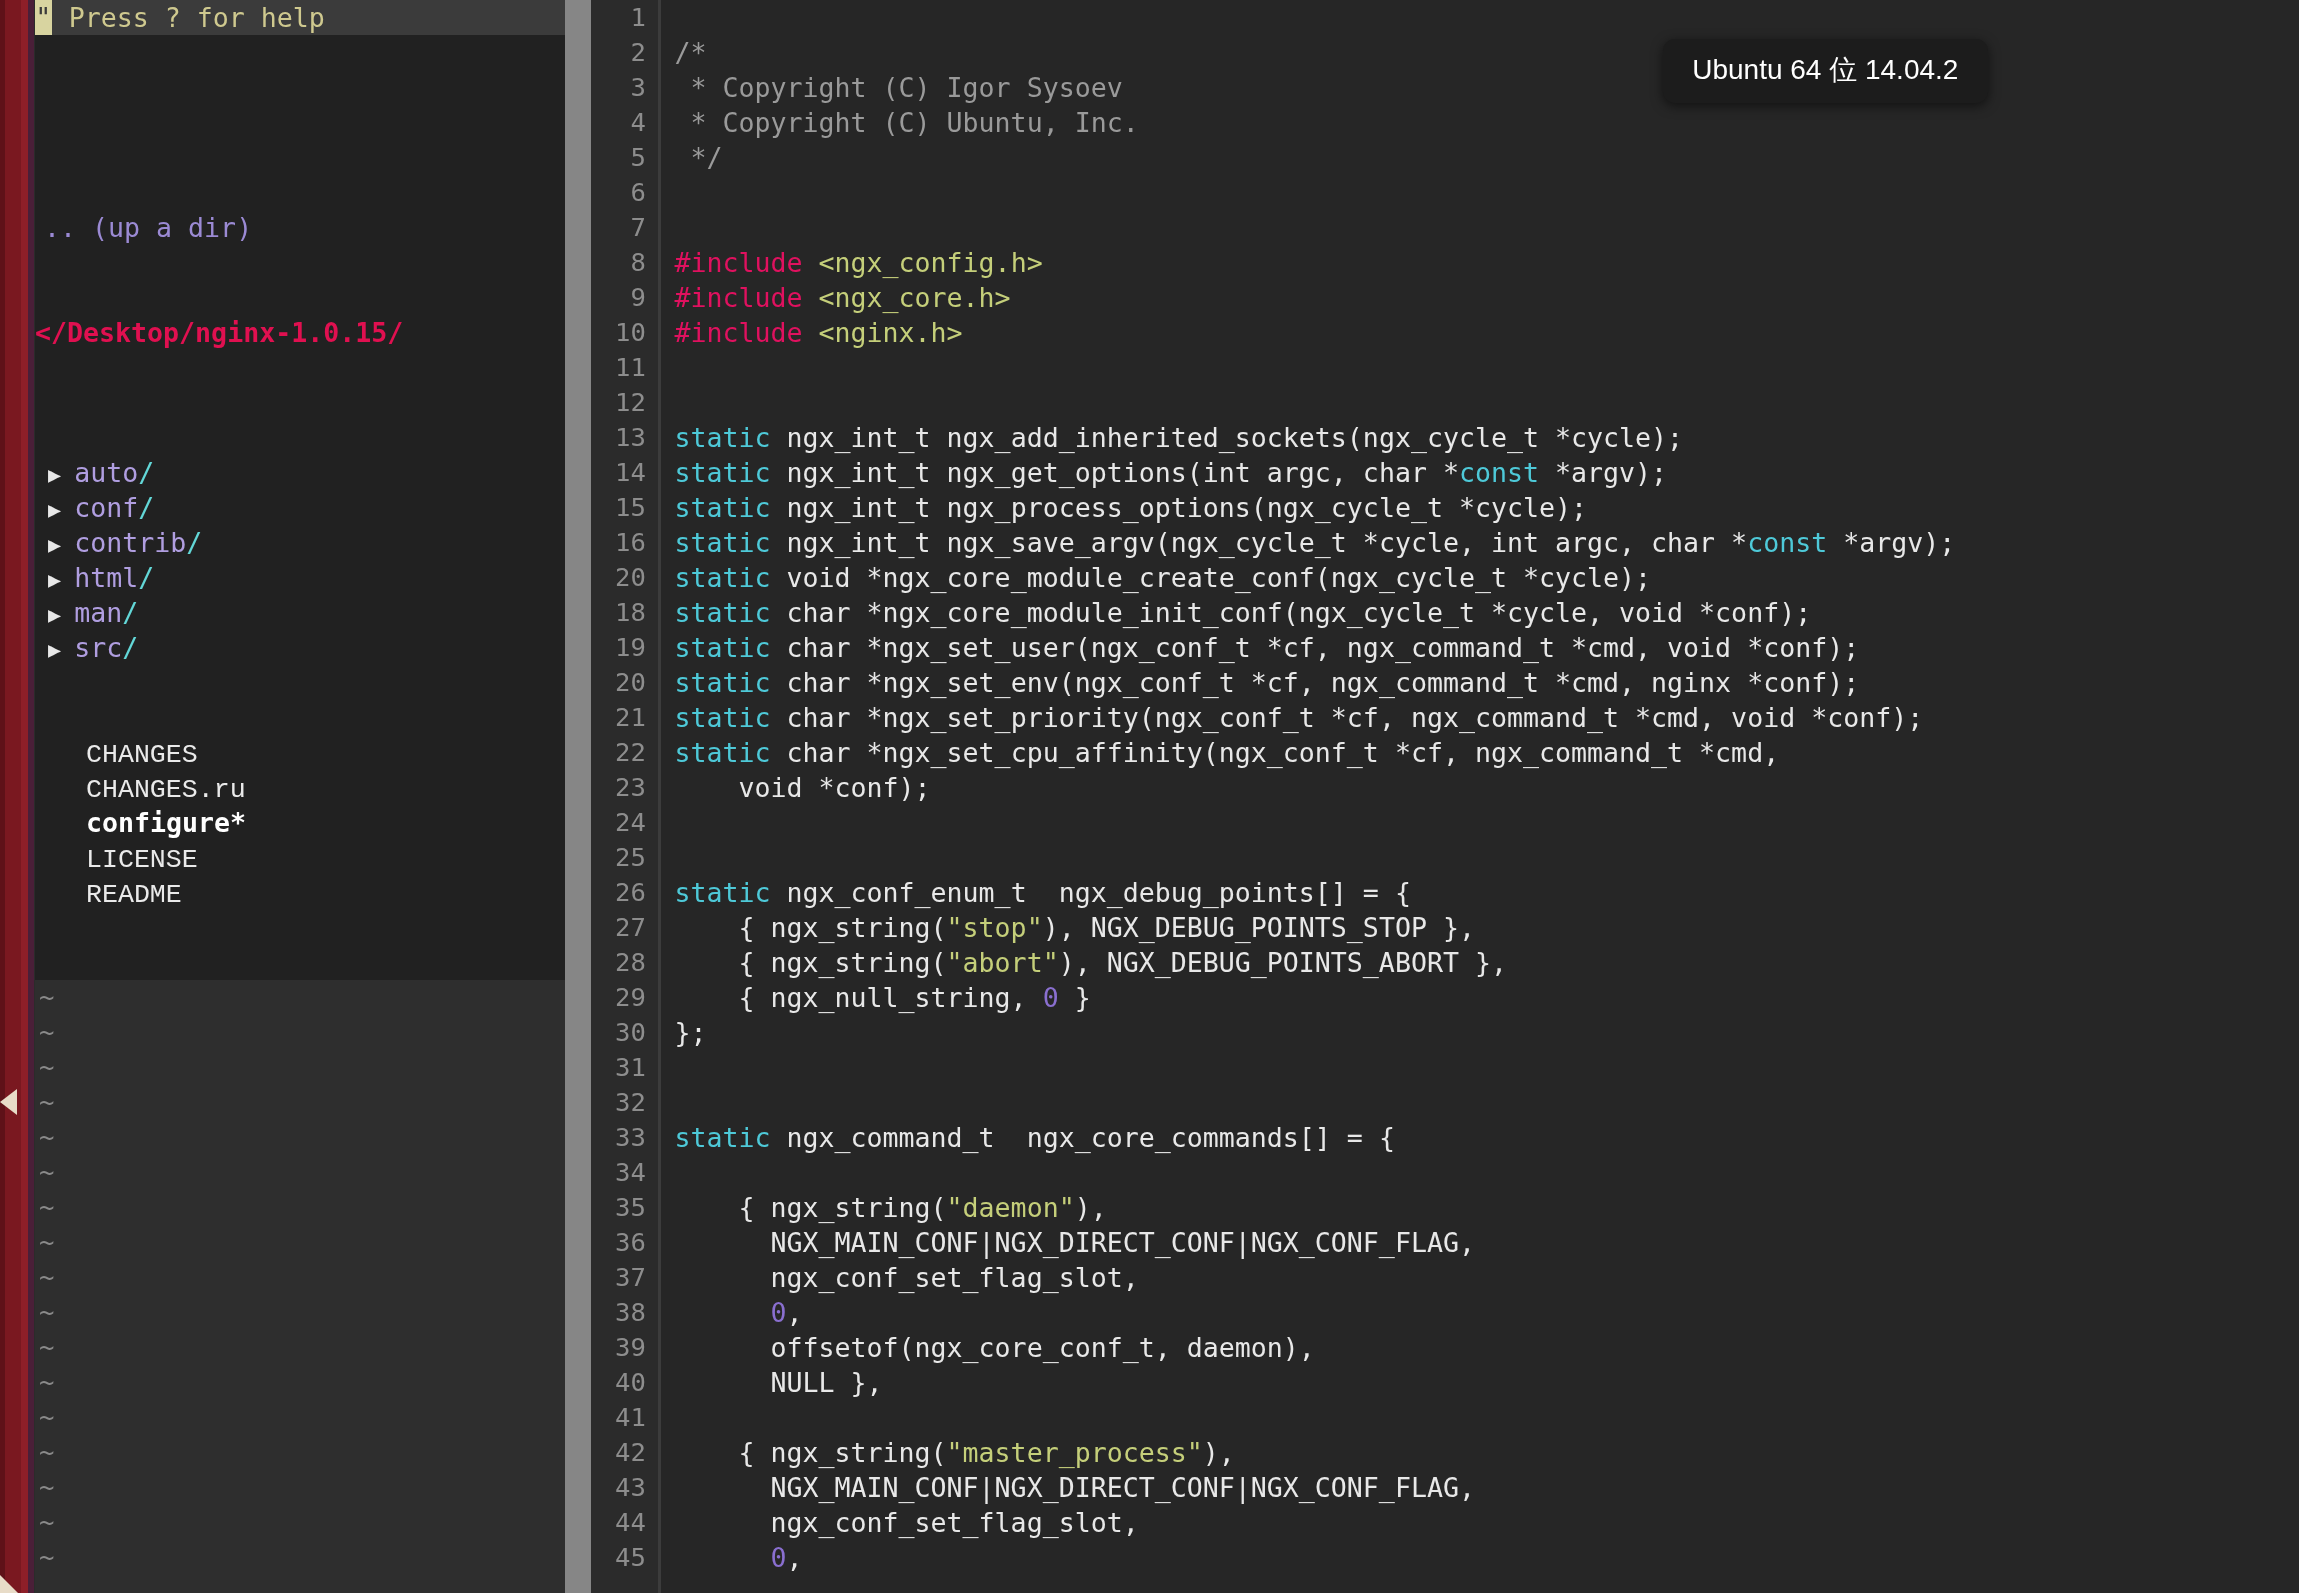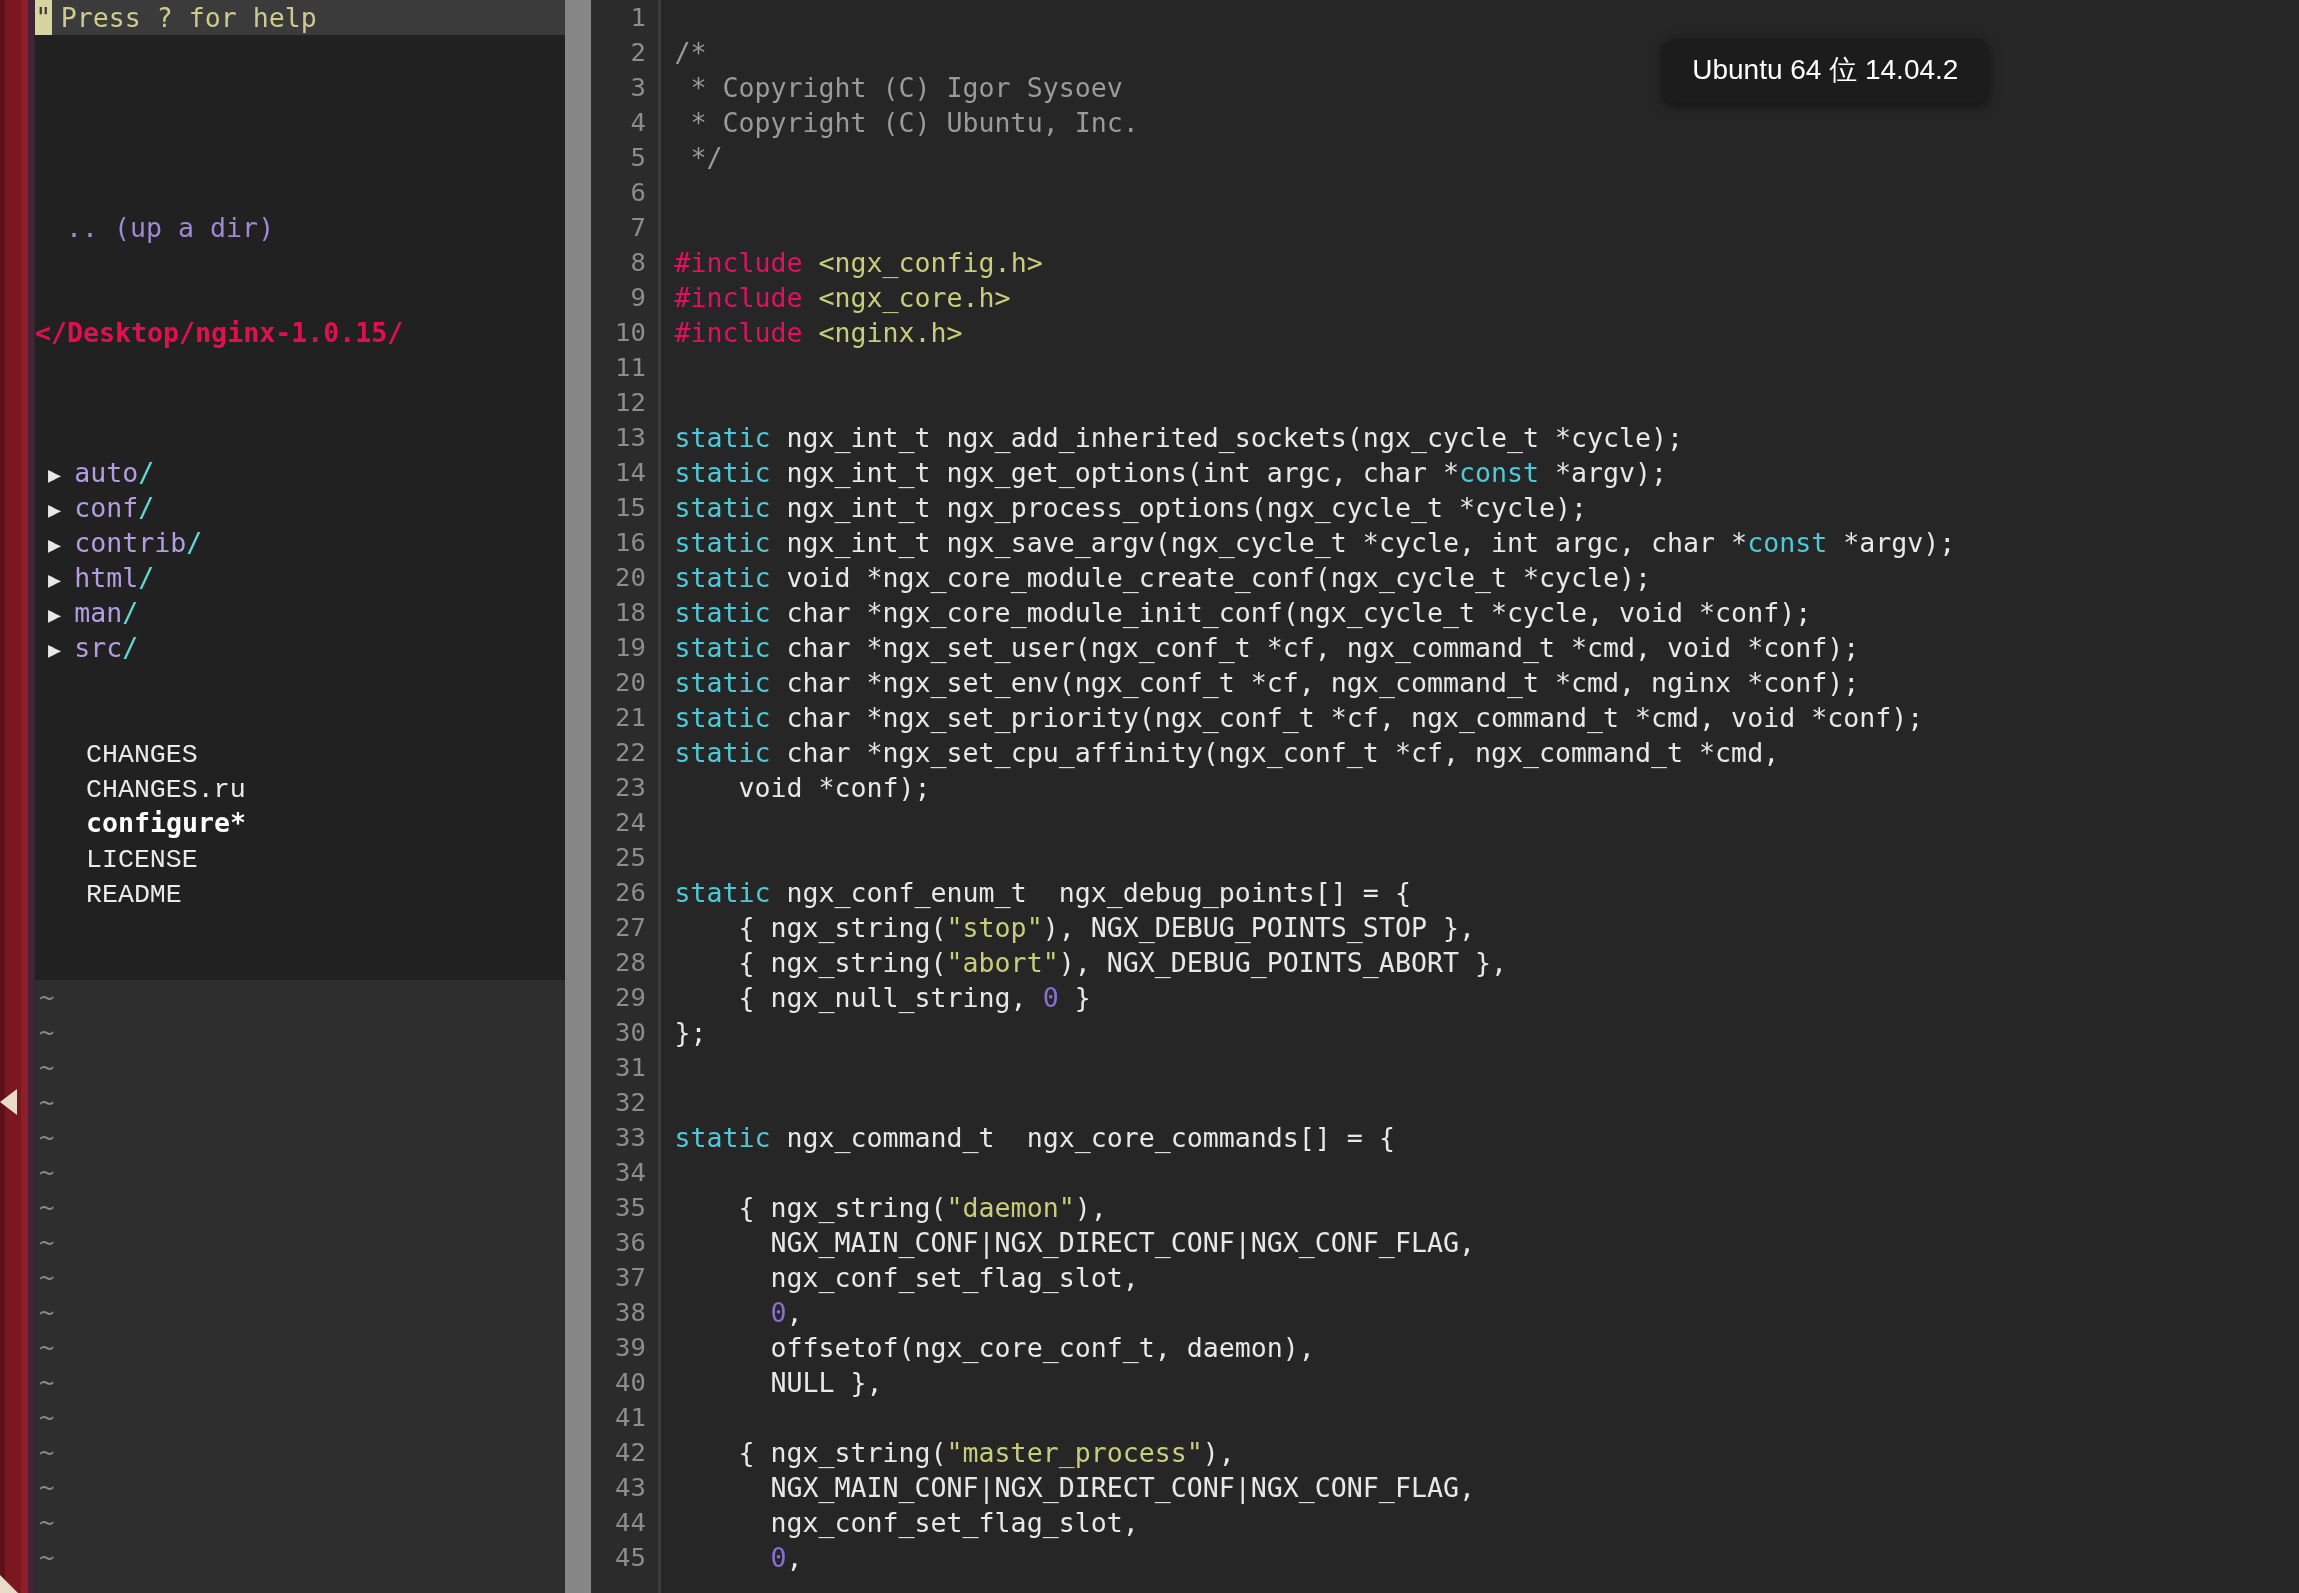--- a/index.html
+++ b/index.html
@@ -99,21 +99,21 @@
     padding: 0;
     font-size: 26.6px;
     line-height: 35px;
     white-space: pre;
   }
   .nerd-row {
     height: 35px;
     line-height: 35px;
     white-space: pre;
     color: #e8e8e8;
-    padding-left: 31px;
+    padding-left: 9px;
   }
   .nerd-blank { height: 35px; }
   .t-updir   { color: #9b8ad4; }
   .t-path    { color: #e01050; font-weight: bold; }
   .t-dir     { color: #b09ee0; }
   .t-slash   { color: #63d8d8; }
   .t-arrow   { color: #e8e8e8; font-size: 21.7px; }
   .t-file    { color: #eaeaea; font-family: Liberation Mono, monospace; }
   .t-exec    { color: #ffffff; font-weight: bold; }
   .nerd-filler {
@@ -214,21 +214,21 @@
     <div class="strip-maroon"></div>
     <div class="strip-maroon-hi"></div>
     <div class="strip-violet"></div>
     <div class="edge-marker"></div>
     <div class="edge-corner"></div>
   </div>
 
   <div class="nerdtree-pane">
 
     <div class="nerd-header">
-      <span class="cursor-block">"</span><span style="padding-left:9px;">Press ? for help</span>
+      <span class="cursor-block">"</span><span style="padding-left:9px;margin-left:8px;">Press ? for help</span>
     </div>
 
     <div class="nerd-body">
       <div class="nerd-blank"></div>
       <div class="nerd-row"><span class="t-updir">.. (up a dir)</span></div>
       <div class="nerd-row" style="padding-left:0;"><span class="t-path">&lt;/Desktop/nginx-1.0.15/</span></div>
 
       <div id="dir-rows"><div class="nerd-row" style="padding-left: 0px;"><span class="t-arrow"> ▶ </span><span class="t-dir">auto</span><span class="t-slash">/</span></div><div class="nerd-row" style="padding-left: 0px;"><span class="t-arrow"> ▶ </span><span class="t-dir">conf</span><span class="t-slash">/</span></div><div class="nerd-row" style="padding-left: 0px;"><span class="t-arrow"> ▶ </span><span class="t-dir">contrib</span><span class="t-slash">/</span></div><div class="nerd-row" style="padding-left: 0px;"><span class="t-arrow"> ▶ </span><span class="t-dir">html</span><span class="t-slash">/</span></div><div class="nerd-row" style="padding-left: 0px;"><span class="t-arrow"> ▶ </span><span class="t-dir">man</span><span class="t-slash">/</span></div><div class="nerd-row" style="padding-left: 0px;"><span class="t-arrow"> ▶ </span><span class="t-dir">src</span><span class="t-slash">/</span></div></div>
       <div id="file-rows"><div class="nerd-row" style="padding-left: 51px;"><span class="t-file">CHANGES</span></div><div class="nerd-row" style="padding-left: 51px;"><span class="t-file">CHANGES.ru</span></div><div class="nerd-row" style="padding-left: 51px;"><span class="t-exec">configure*</span></div><div class="nerd-row" style="padding-left: 51px;"><span class="t-file">LICENSE</span></div><div class="nerd-row" style="padding-left: 51px;"><span class="t-file">README</span></div></div>
     </div>

